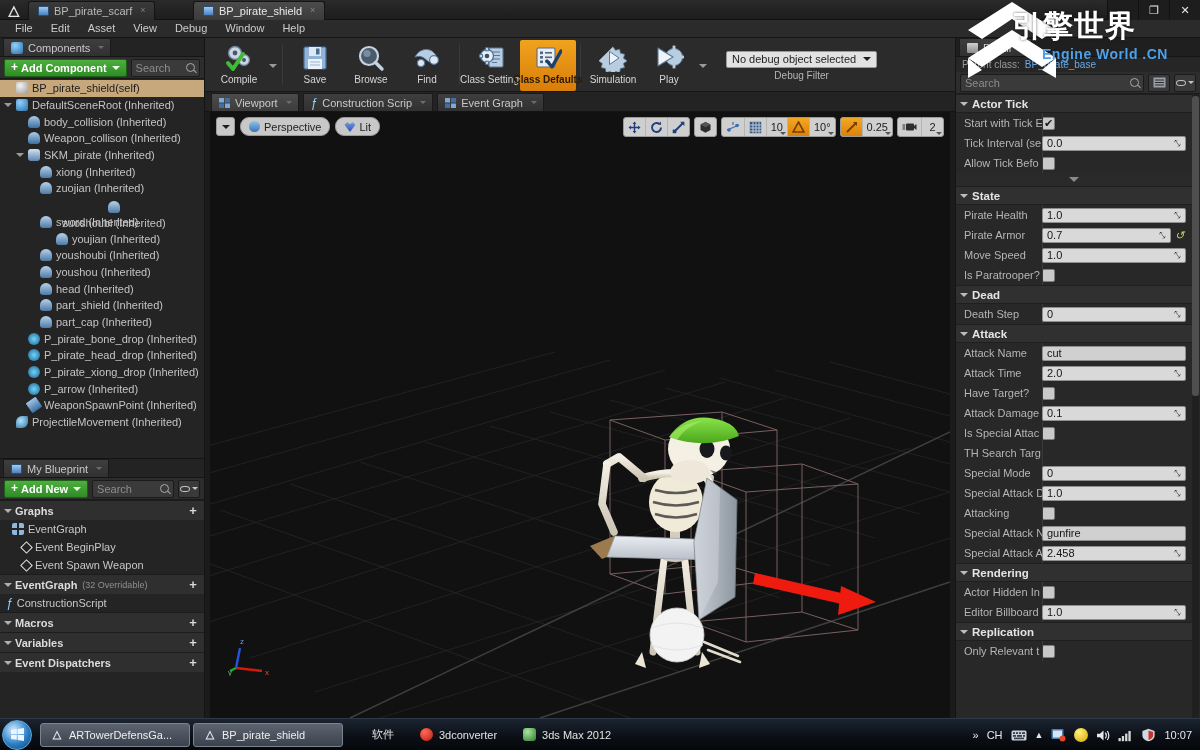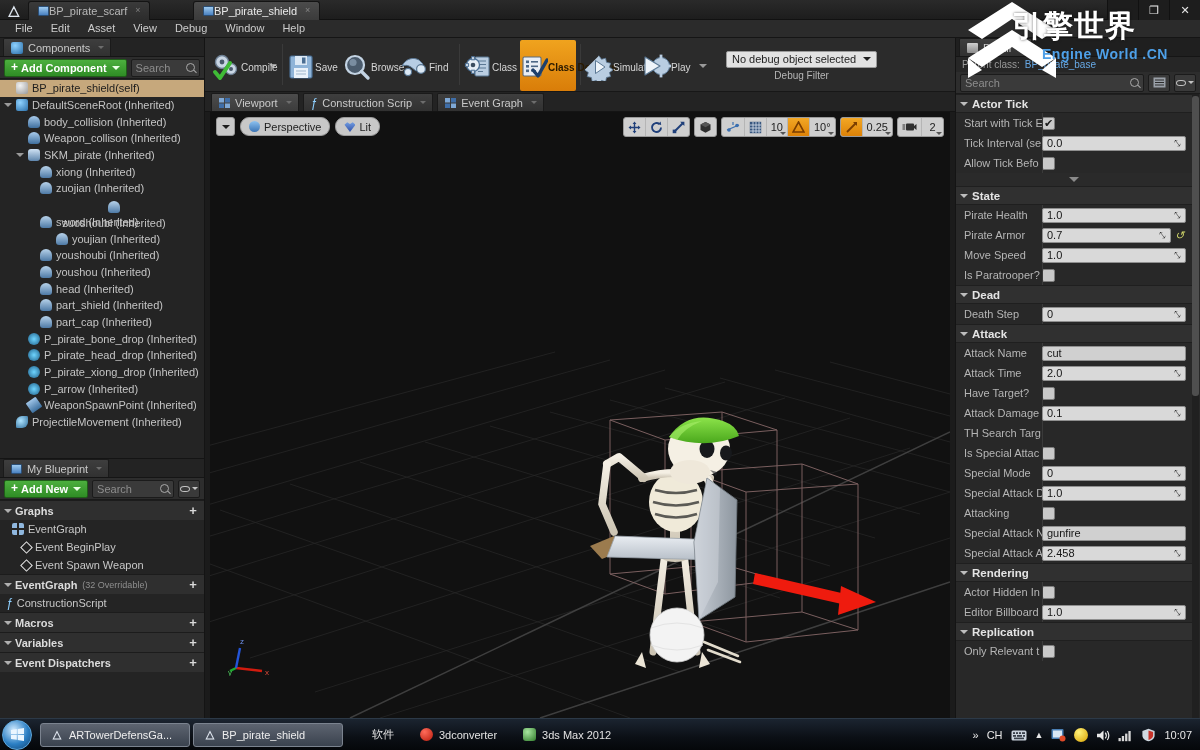--- a/index.html
+++ b/index.html
@@ -19,21 +19,21 @@
     background: linear-gradient(#2a2a2a, #1d1d1d);
     border-bottom: 1px solid #111;
   }
   .ue-logo {
     position: absolute; left: 3px; top: 1px; width: 22px; height: 18px;
     display: flex; align-items: center; justify-content: center;
     color: #dfe6ef; font-size: 14px; font-weight: bold;
   }
   .doctab {
     position: absolute; top: 1px; height: 19px;
-    display: flex; align-items: center; 
+    display: flex; align-items: center; gap: 5px;
     padding: 0 22px 0 9px;
     border-radius: 3px 3px 0 0;
     font-size: 11px; color: #b9b9b9;
     background: linear-gradient(#3a3a3a, #2c2c2c);
     border: 1px solid #141414; border-bottom: none;
     white-space: nowrap;
   }
   .doctab.active {
     background: linear-gradient(#4b4b4b, #3b3b3b);
     color: #eaeaea;
@@ -215,21 +215,21 @@
   }
   .fx-ico { color: #8fd0ff; font-style: italic; font-size: 12px; flex: none; }
 
   
   #toolbar {
     position: absolute; left: 205px; top: 38px; width: 750px; height: 54px;
     background: #2b2b2b; border-bottom: 1px solid #171717;
     display: flex; align-items: stretch; padding: 2px 0 0 6px;
   }
   .tb-btn {
-    width: 56px; display: flex; flex-direction: row; align-items: center;
+    width: 56px; display: flex; flex-direction: column; align-items: center;
     justify-content: flex-start; padding-top: 3px;
     border-radius: 2px; position: relative;
   }
   .tb-btn.active { background: linear-gradient(#f0a31e, #d97d09); }
   .tb-btn .glyph { height: 30px; display: flex; align-items: center; justify-content: center; }
   .tb-btn .lbl {
     font-size: 10px; color: #d6d6d6; margin-top: 1px; white-space: nowrap;
   }
   .tb-btn.active .lbl { color: #2a1a00; font-weight: bold; }
   .tb-sep { width: 1px; background: #3a3a3a; margin: 4px 4px 6px; }
@@ -1249,29 +1249,29 @@
           <div class="prop-name">Attack Damage</div>
           <div class="prop-val">
             <div class="vfield">
               <span>0.1</span>
               <i class="spin">⤡</i>
             </div>
           </div>
         </div>
         <div class="prop-row">
           <div class="col-divider"></div>
+          <div class="prop-name">Is Special Attac</div>
+          <div class="prop-val">
+            <div class="cbox"></div>
+          </div>
+        </div>
+        <div class="prop-row">
+          <div class="col-divider"></div>
           <div class="prop-name">TH Search Targ</div>
           <div class="prop-val"></div>
-        </div>
-        <div class="prop-row">
-          <div class="col-divider"></div>
-          <div class="prop-name">Is Special Attac</div>
-          <div class="prop-val">
-            <div class="cbox"></div>
-          </div>
         </div>
         <div class="prop-row">
           <div class="col-divider"></div>
           <div class="prop-name">Special Mode</div>
           <div class="prop-val">
             <div class="vfield">
               <span>0</span>
               <i class="spin">⤡</i>
             </div>
           </div>

